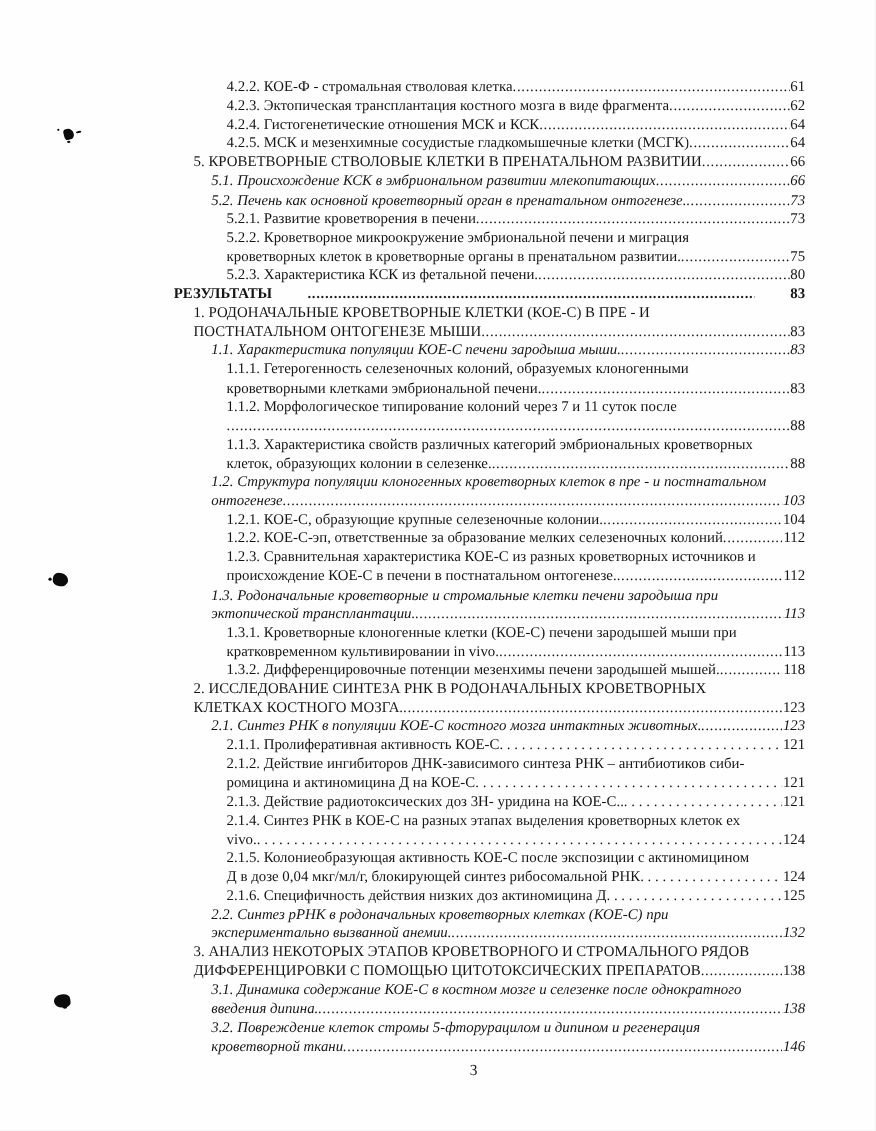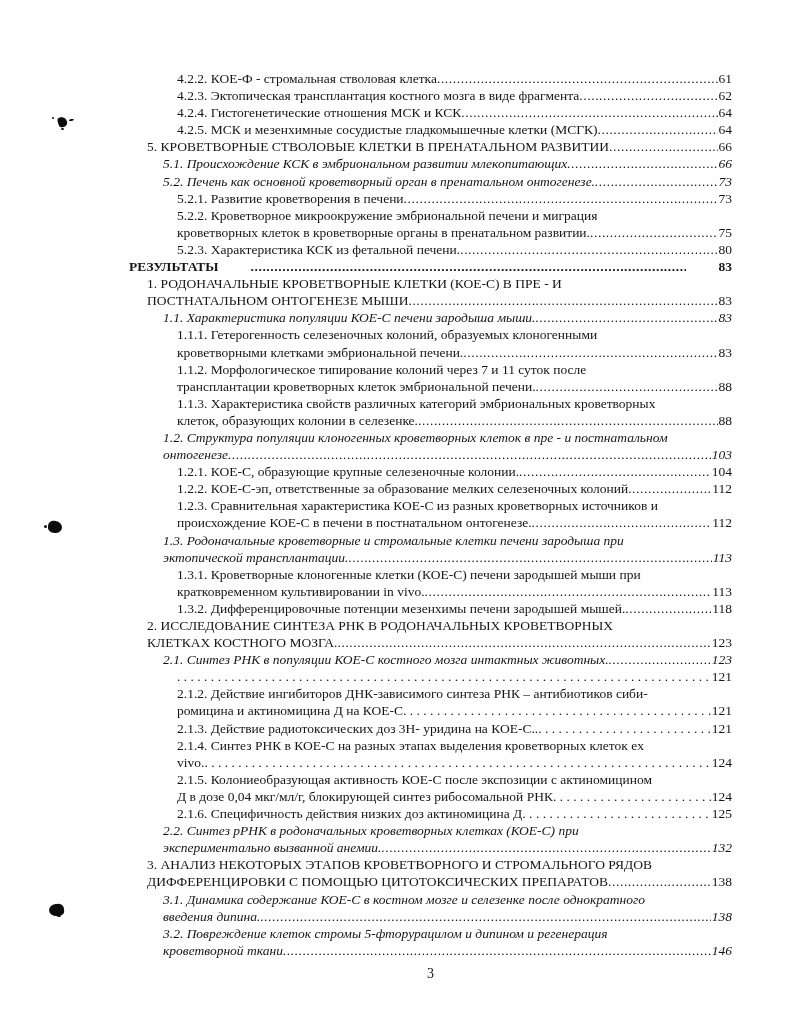--- a/index.html
+++ b/index.html
@@ -17,20 +17,21 @@
     left:129px;top:70px;width:603px;
     font-size:13.5px;
     line-height:17.1px;
   }
   .toc-row{
     display:flex;
     align-items:baseline;
     height:17.1px;
     white-space:nowrap;
     overflow:hidden;
+    margin-left:29px;
   }
   .toc-row.bold{font-weight:bold;}
   .indent-0{padding-left:0;gap:32px;}
   .indent-1{padding-left:18px;}
   .indent-2{padding-left:34px;font-style:italic;}
   .indent-3{padding-left:48px;}
   .row-text{flex:0 0 auto;max-width:100%;overflow:hidden;}
   .leader{
     flex:1 1 auto;
     min-width:0;
@@ -158,21 +159,20 @@
       <div class="toc-row indent-3">
     <span class="row-text">кроветворными клетками эмбриональной печени.</span>
     <span class="leader dots"></span>
     <span class="page-num">83</span>
   </div>
       <div class="toc-row indent-3">
     <span class="row-text">1.1.2. Морфологическое типирование колоний через 7 и 11 суток после</span>
 
   </div>
       <div class="toc-row indent-3">
-    <span class="row-text">трансплантации кроветворных клеток эмбриональной печени.</span>
     <span class="leader dots"></span>
     <span class="page-num">88</span>
   </div>
       <div class="toc-row indent-3">
     <span class="row-text">1.1.3. Характеристика свойств различных категорий эмбриональных кроветворных</span>
 
   </div>
       <div class="toc-row indent-3">
     <span class="row-text">клеток, образующих колонии в селезенке.</span>
     <span class="leader dots"></span>
@@ -237,20 +237,21 @@
     <span class="row-text">КЛЕТКАХ КОСТНОГО МОЗГА.</span>
     <span class="leader dots"></span>
     <span class="page-num">123</span>
   </div>
       <div class="toc-row indent-2">
     <span class="row-text">2.1. Синтез РНК в популяции КОЕ-С костного мозга интактных животных.</span>
     <span class="leader dots"></span>
     <span class="page-num">123</span>
   </div>
       <div class="toc-row indent-3">
+    <span class="row-text">2.1.1. Пролиферативная активность КОЕ-С</span>
     <span class="leader ellipsis"></span>
     <span class="page-num">121</span>
   </div>
       <div class="toc-row indent-3">
     <span class="row-text">2.1.2. Действие ингибиторов ДНК-зависимого синтеза РНК – антибиотиков сиби-</span>
 
   </div>
       <div class="toc-row indent-3">
     <span class="row-text">ромицина и актиномицина Д на КОЕ-С</span>
     <span class="leader ellipsis"></span>

